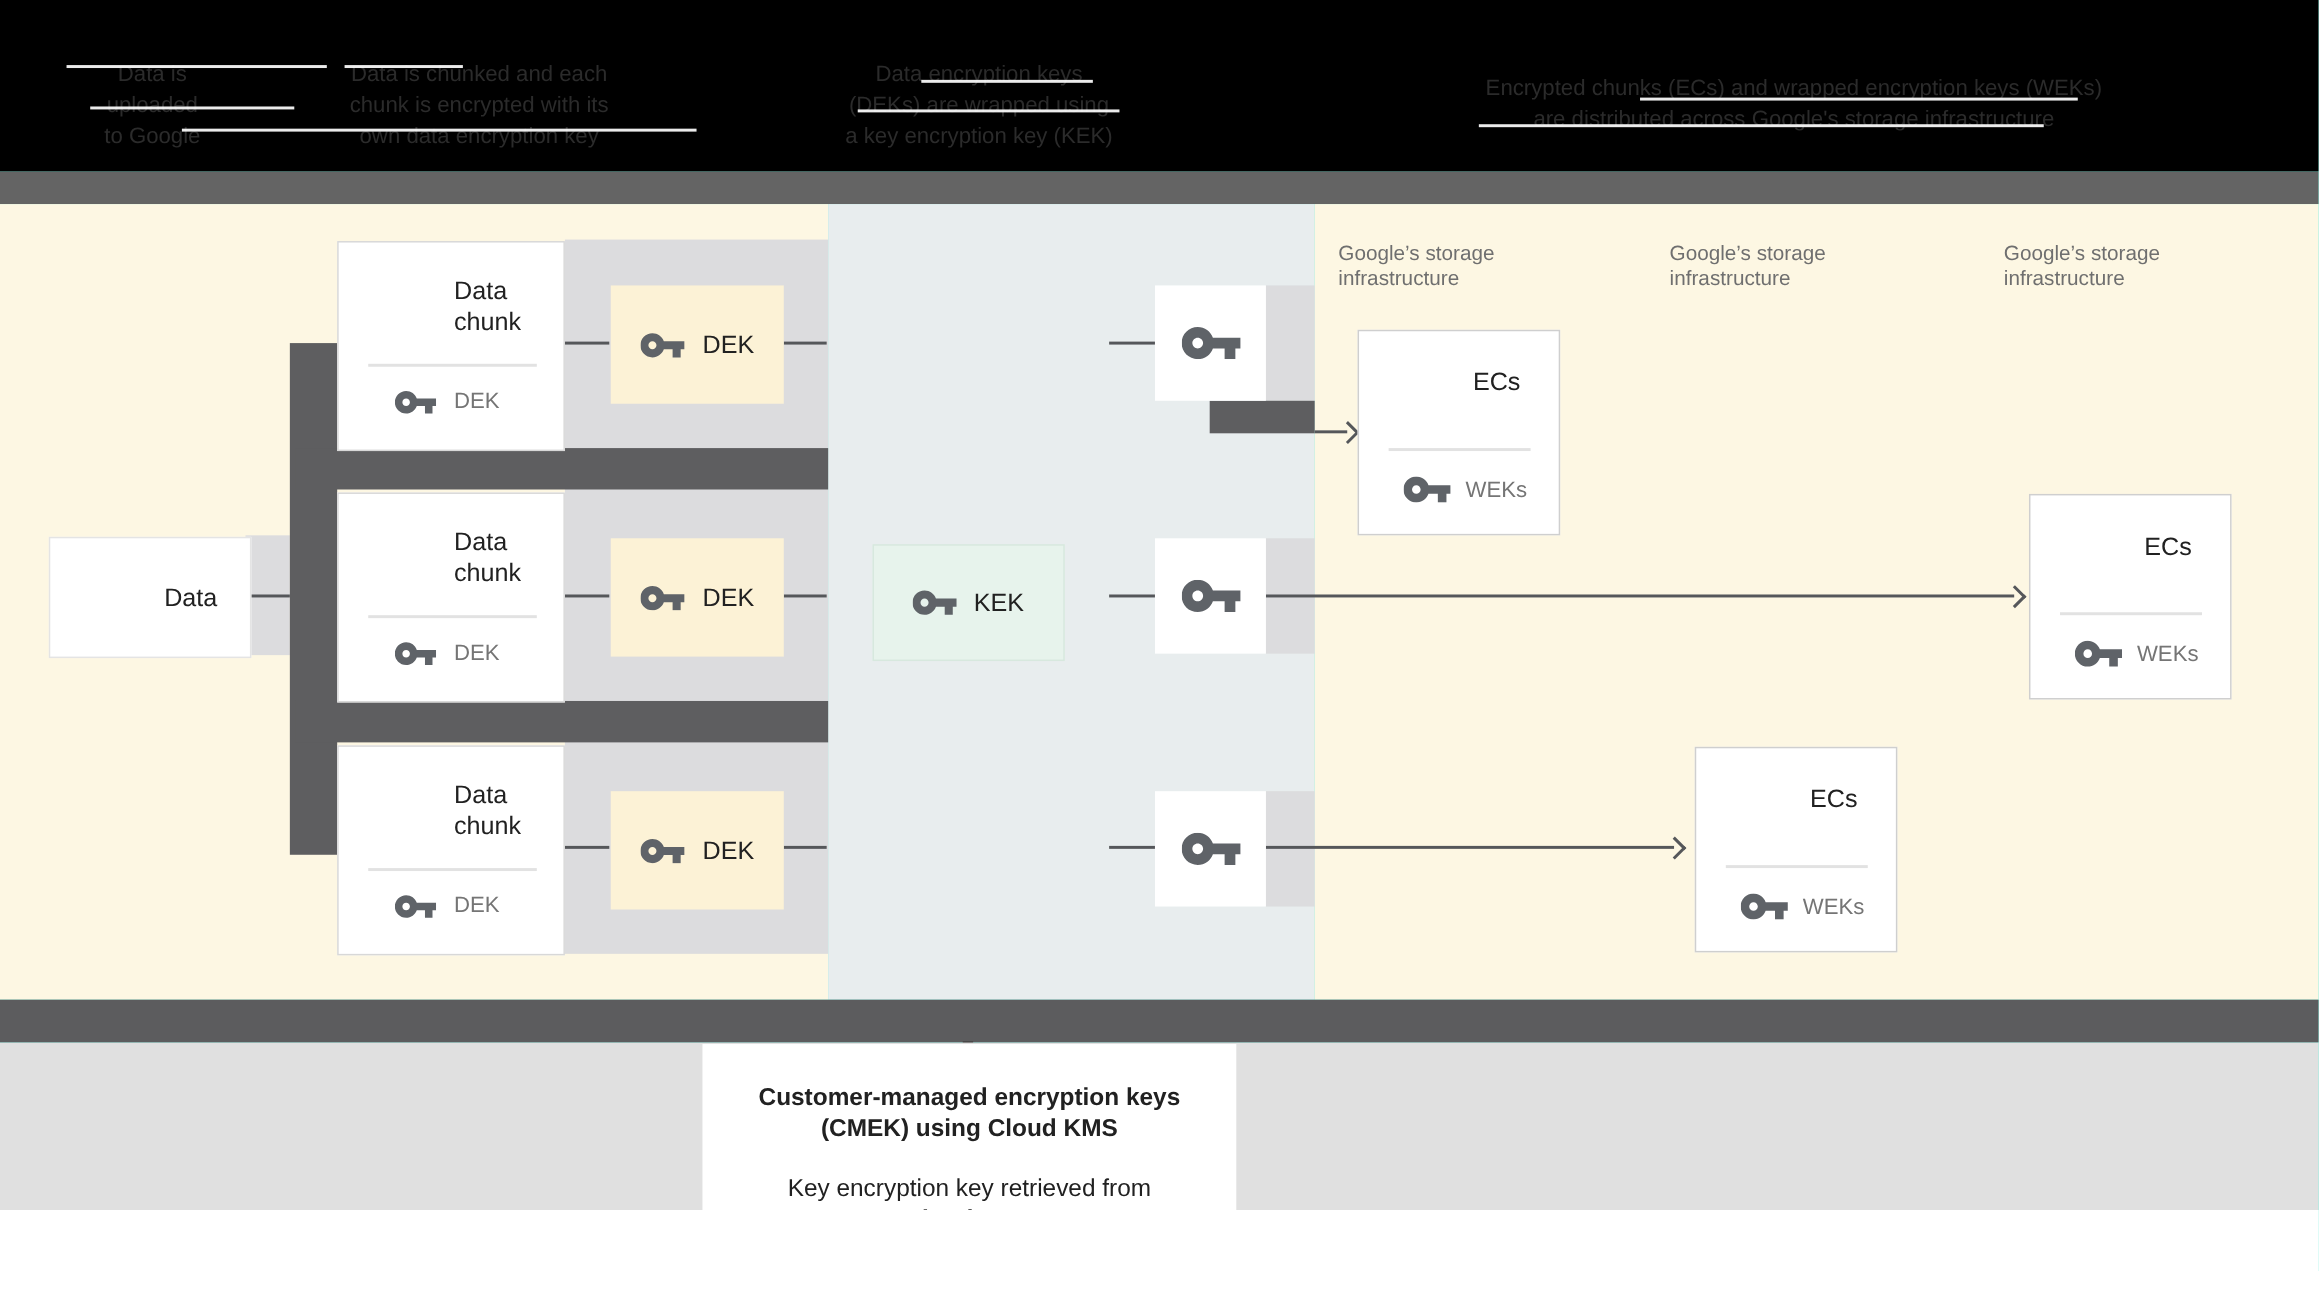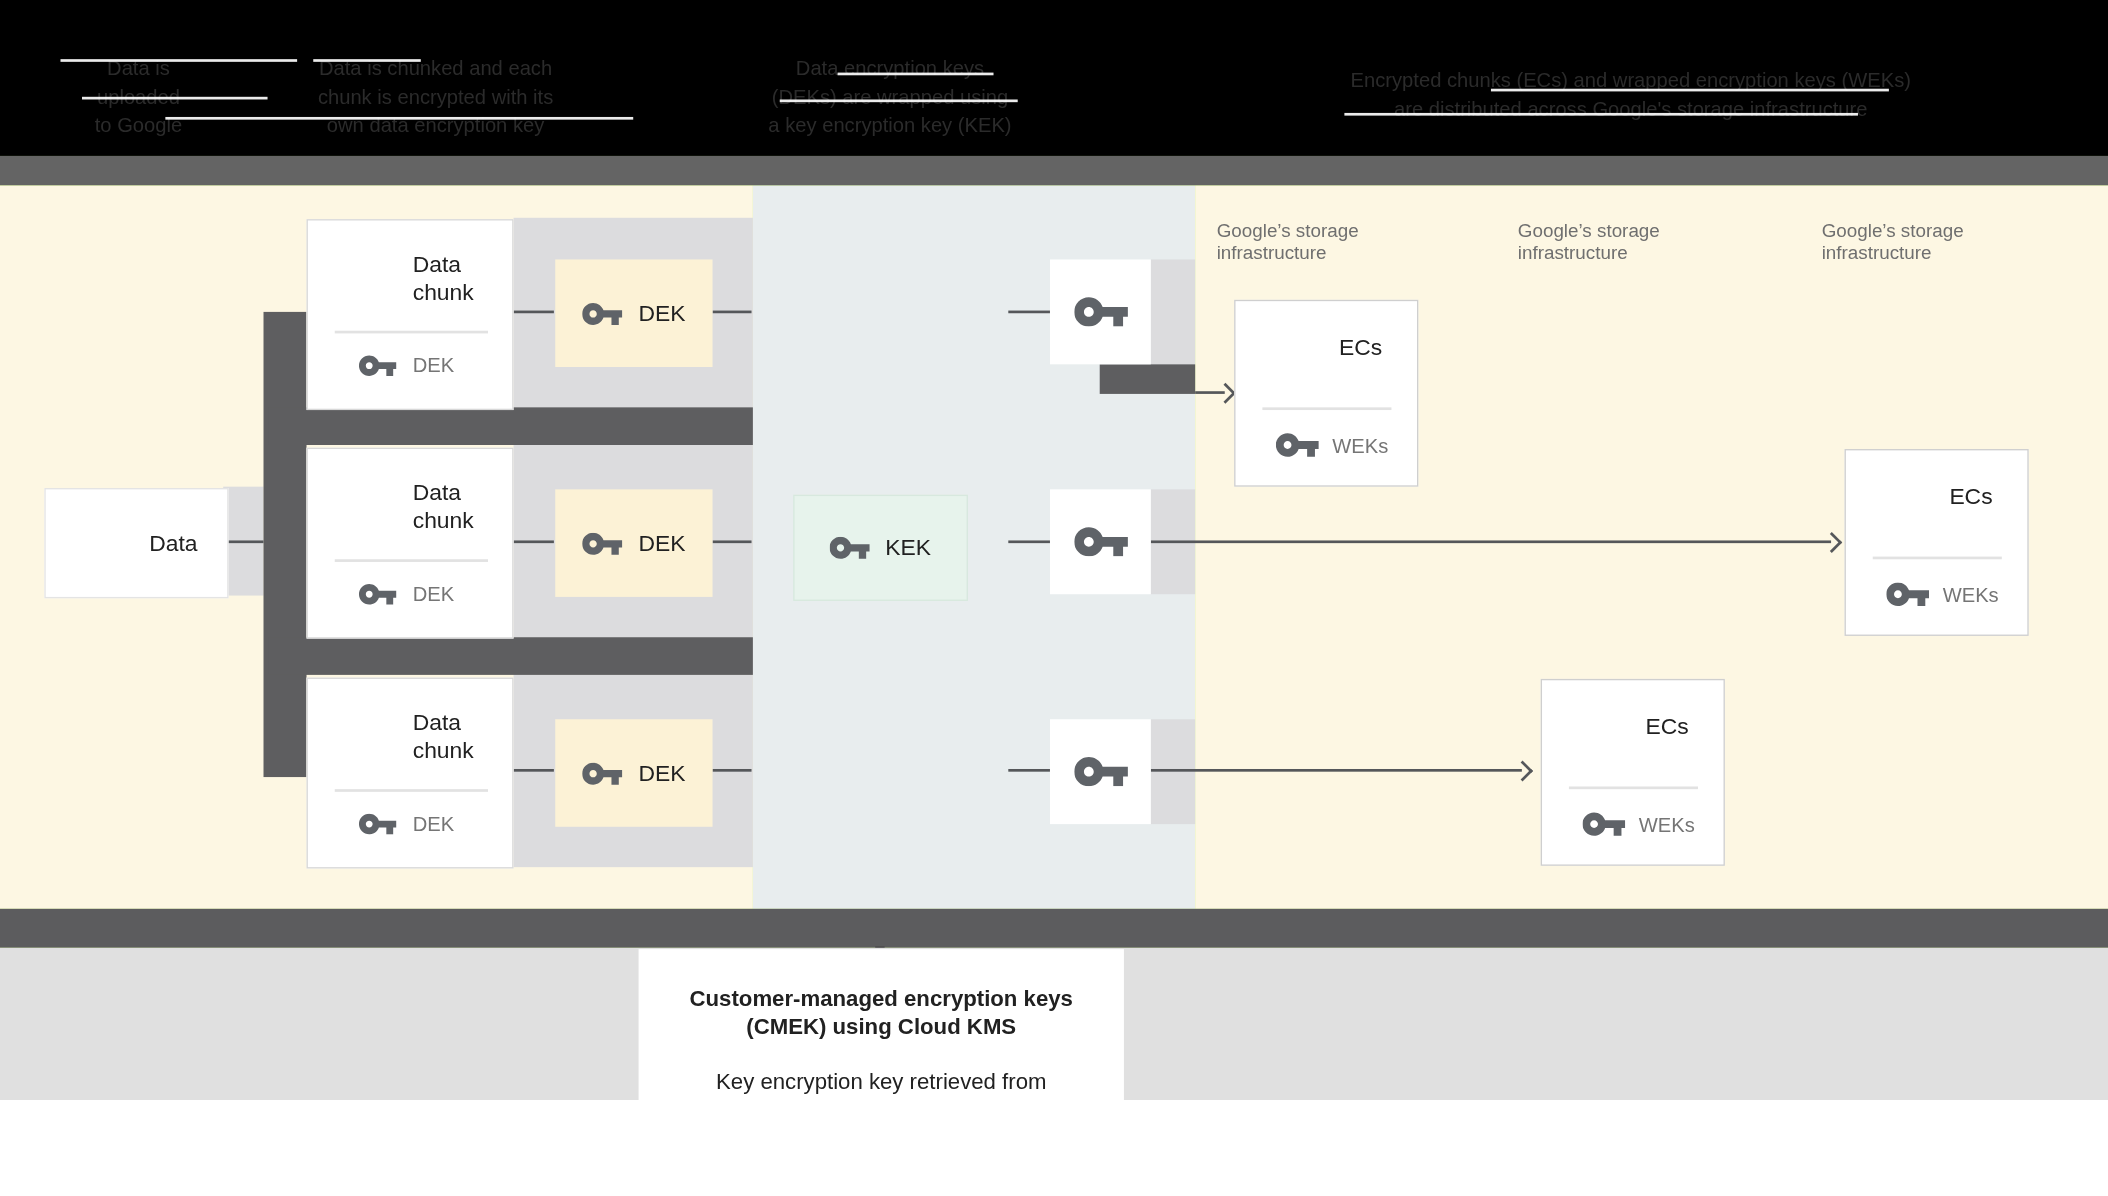--- a/index.html
+++ b/index.html
@@ -1,16 +1,16 @@
 <!DOCTYPE html>
 <html><head>
 <meta charset="utf-8">
 <style>
   html,body{margin:0;padding:0;background:#ffffff;}
-  .viewport{width:2108px;height:1100px;overflow:hidden;position:relative;background:#bef264;}
+  .viewport{width:2108px;height:1100px;overflow:hidden;position:relative;background:#5eead4;}
   .stage{width:1568px;height:890px;position:relative;transform:scale(1.3444);transform-origin:0 0;
          font-family:"Liberation Sans",sans-serif;-webkit-font-smoothing:antialiased;}
 
   
   .hdr{position:absolute;left:0;top:0;width:1568px;height:116px;background:#000000;}
   .cap{position:absolute;color:#2b2b2b;font-size:15px;line-height:21px;text-align:center;white-space:nowrap;}
   .hl{position:absolute;height:2px;background:#ffffff;opacity:.92;}
 
   .band{position:absolute;left:0;top:116px;width:1568px;height:22px;background:#646464;}
 

